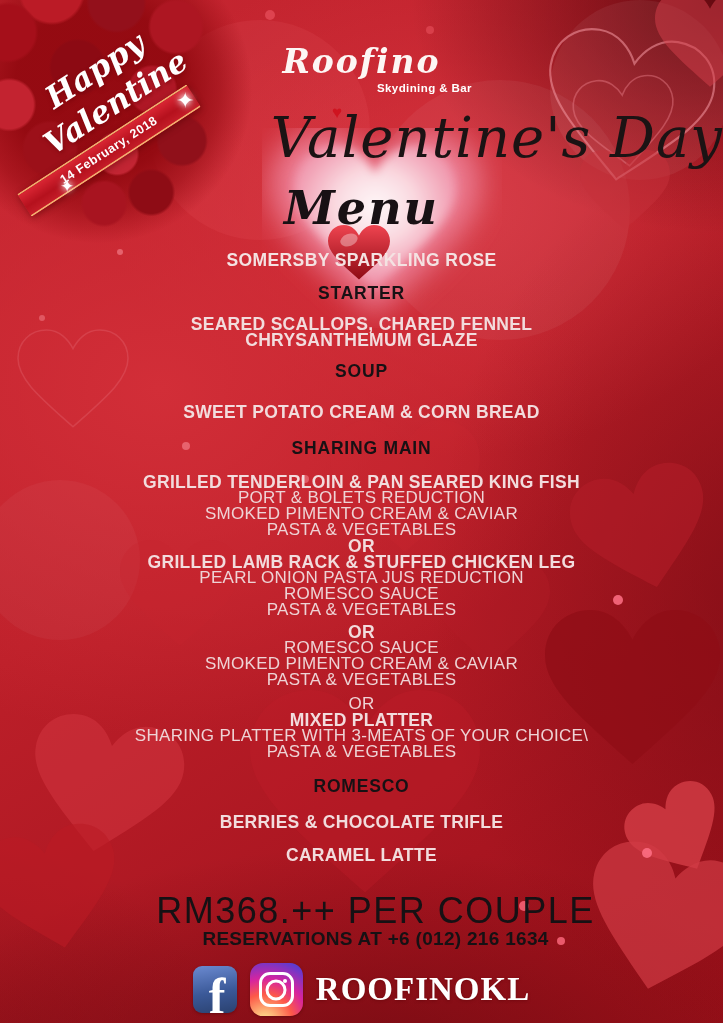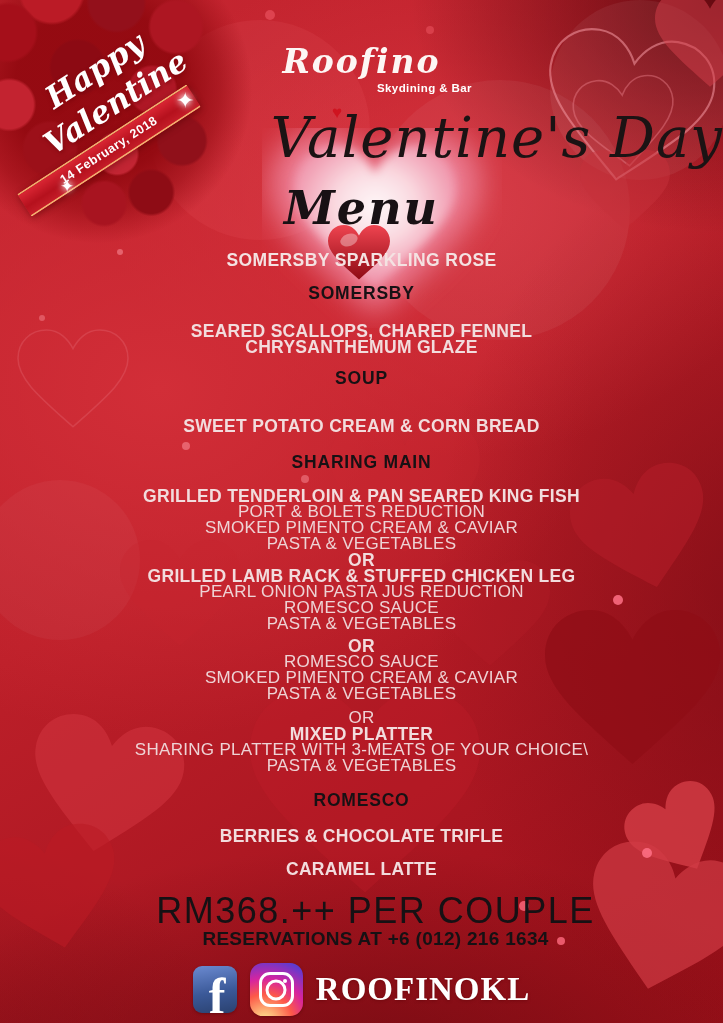--- a/index.html
+++ b/index.html
@@ -68,22 +68,22 @@
   }
   .glow-heart{position:absolute;left:262px;top:128px;}
   .glossy-heart{position:absolute;left:327px;top:224px;}
   
   .menu{position:absolute;left:0;right:0;top:252px;text-align:center;}
   .menu div{line-height:16px;}
   .m-item{font-weight:bold;font-size:17.5px;color:#f4e2e2;letter-spacing:.4px;}
   .m-head{font-weight:bold;font-size:17.5px;color:#171114;letter-spacing:.8px;}
   .m-dish{font-weight:bold;font-size:17.5px;color:#f2dcdd;letter-spacing:.3px;}
   .m-detail{font-weight:normal;font-size:17px;color:#eed3d5;letter-spacing:.3px;}
-  .mt15{margin-top:15px}.mt17{margin-top:17px}.mt18{margin-top:18px}.mt19{margin-top:32px}
-  .mt20{margin-top:20px}.mt21{margin-top:22px}.mt6{margin-top:6px}.mt8{margin-top:8px}
+  .mt15{margin-top:15px}.mt17{margin-top:17px}.mt18{margin-top:18px}.mt19{margin-top:25px}
+  .mt20{margin-top:20px}.mt21{margin-top:15px}.mt6{margin-top:6px}.mt8{margin-top:8px}
   
   .pricing{position:absolute;left:0;right:0;top:893px;text-align:center;color:#161114;padding-left:28px;}
   .price{font-size:36px;line-height:36px;font-weight:normal;letter-spacing:1.5px;}
   .reserve{font-size:19px;line-height:19px;font-weight:bold;letter-spacing:.3px;}
   
   .footer{position:absolute;left:0;right:0;top:963px;display:flex;align-items:center;justify-content:center;gap:13px;}
   .fb-icon{width:44px;height:47px;border-radius:9px;position:relative;overflow:hidden;
     background:linear-gradient(170deg,#6b8ad1 0%,#3b5998 55%,#2a416f 100%);box-shadow:0 1px 3px rgba(60,0,5,.4);}
   .fb-icon span{position:absolute;left:55%;transform:translateX(-50%);bottom:-12px;
     font-family:"Liberation Serif",serif;font-weight:bold;font-size:50px;color:#fff;}
@@ -175,21 +175,21 @@
     <ellipse cx="22" cy="16" rx="9" ry="6" fill="#ffffff" opacity="0.35" transform="rotate(-20 22 16)"></ellipse>
   </svg>
 
   <span class="title-heart">♥</span>
   <div class="title-event">Valentine's Day</div>
   <div class="title-menu">Menu</div>
 
   <div class="menu">
     <div class="m-item">SOMERSBY SPARKLING ROSE</div>
 
-    <div class="m-head mt17">SOMERSBY</div>
+    <div class="m-head mt17">STARTER</div>
     <div class="m-dish mt21">SEARED SCALLOPS, CHARED FENNEL</div>
     <div class="m-dish">CHRYSANTHEMUM GLAZE</div>
 
     <div class="m-head mt15">SOUP</div>
     <div class="m-dish mt19">SWEET POTATO CREAM &amp; CORN BREAD</div>
 
     <div class="m-head mt20">SHARING MAIN</div>
 
     <div class="m-dish mt18">GRILLED TENDERLOIN &amp; PAN SEARED KING FISH</div>
     <div class="m-detail">PORT &amp; BOLETS REDUCTION</div>

